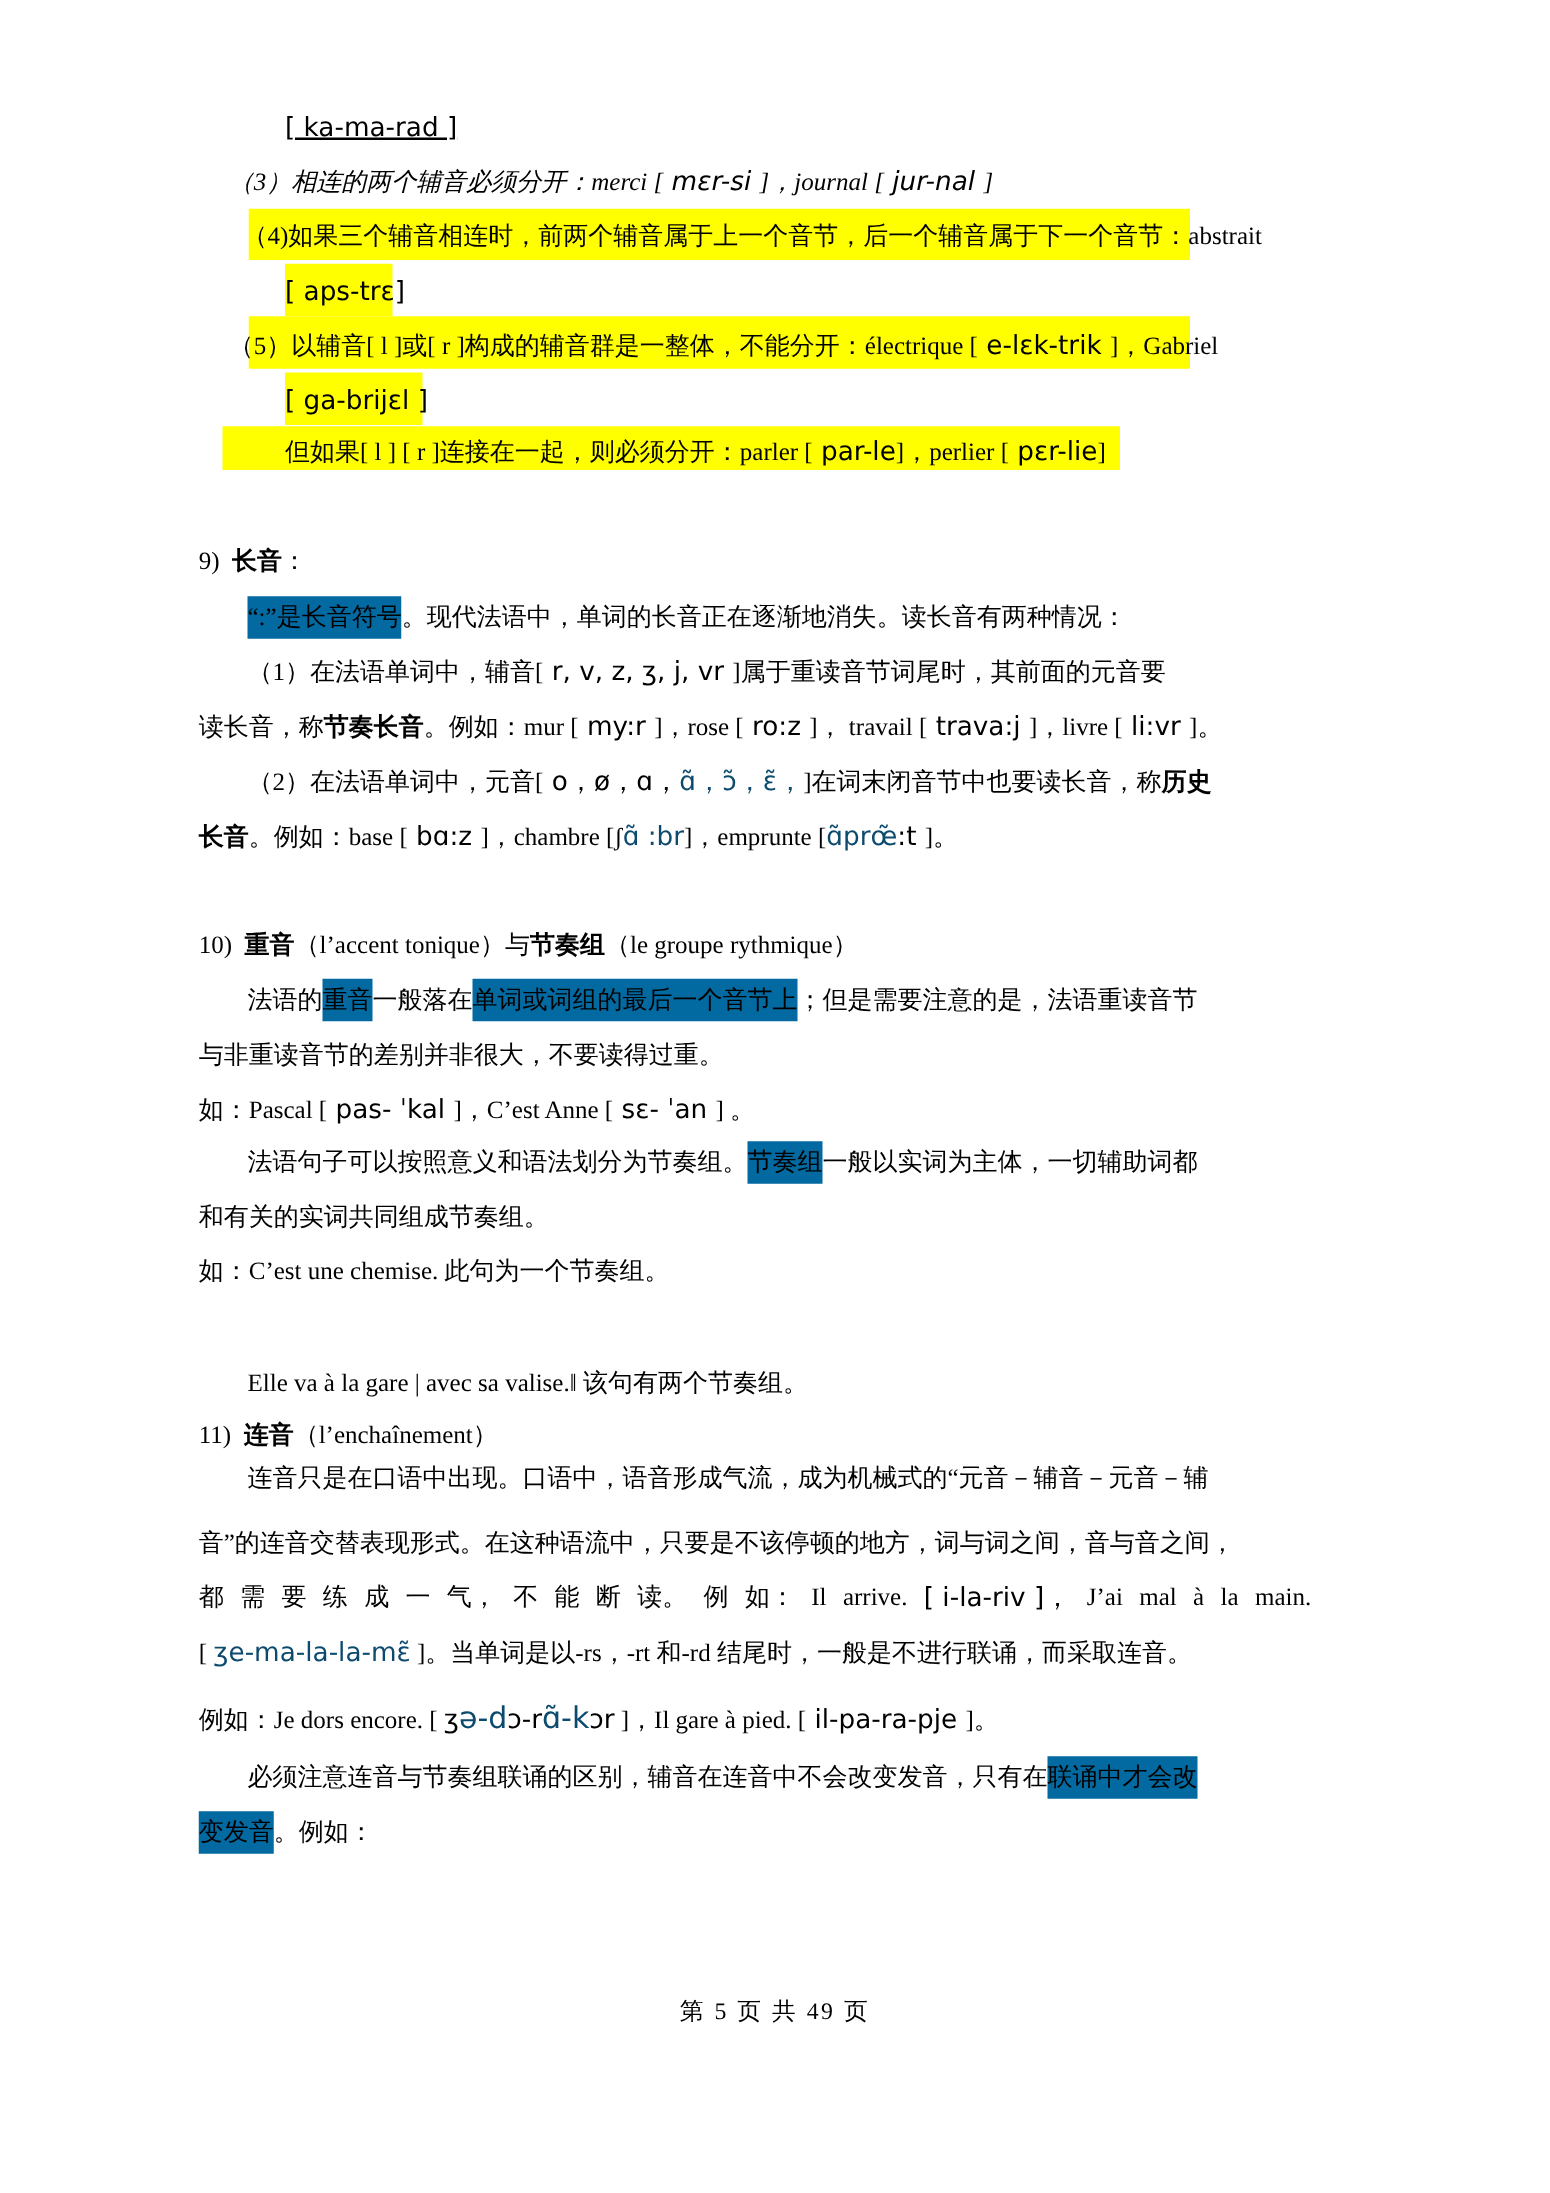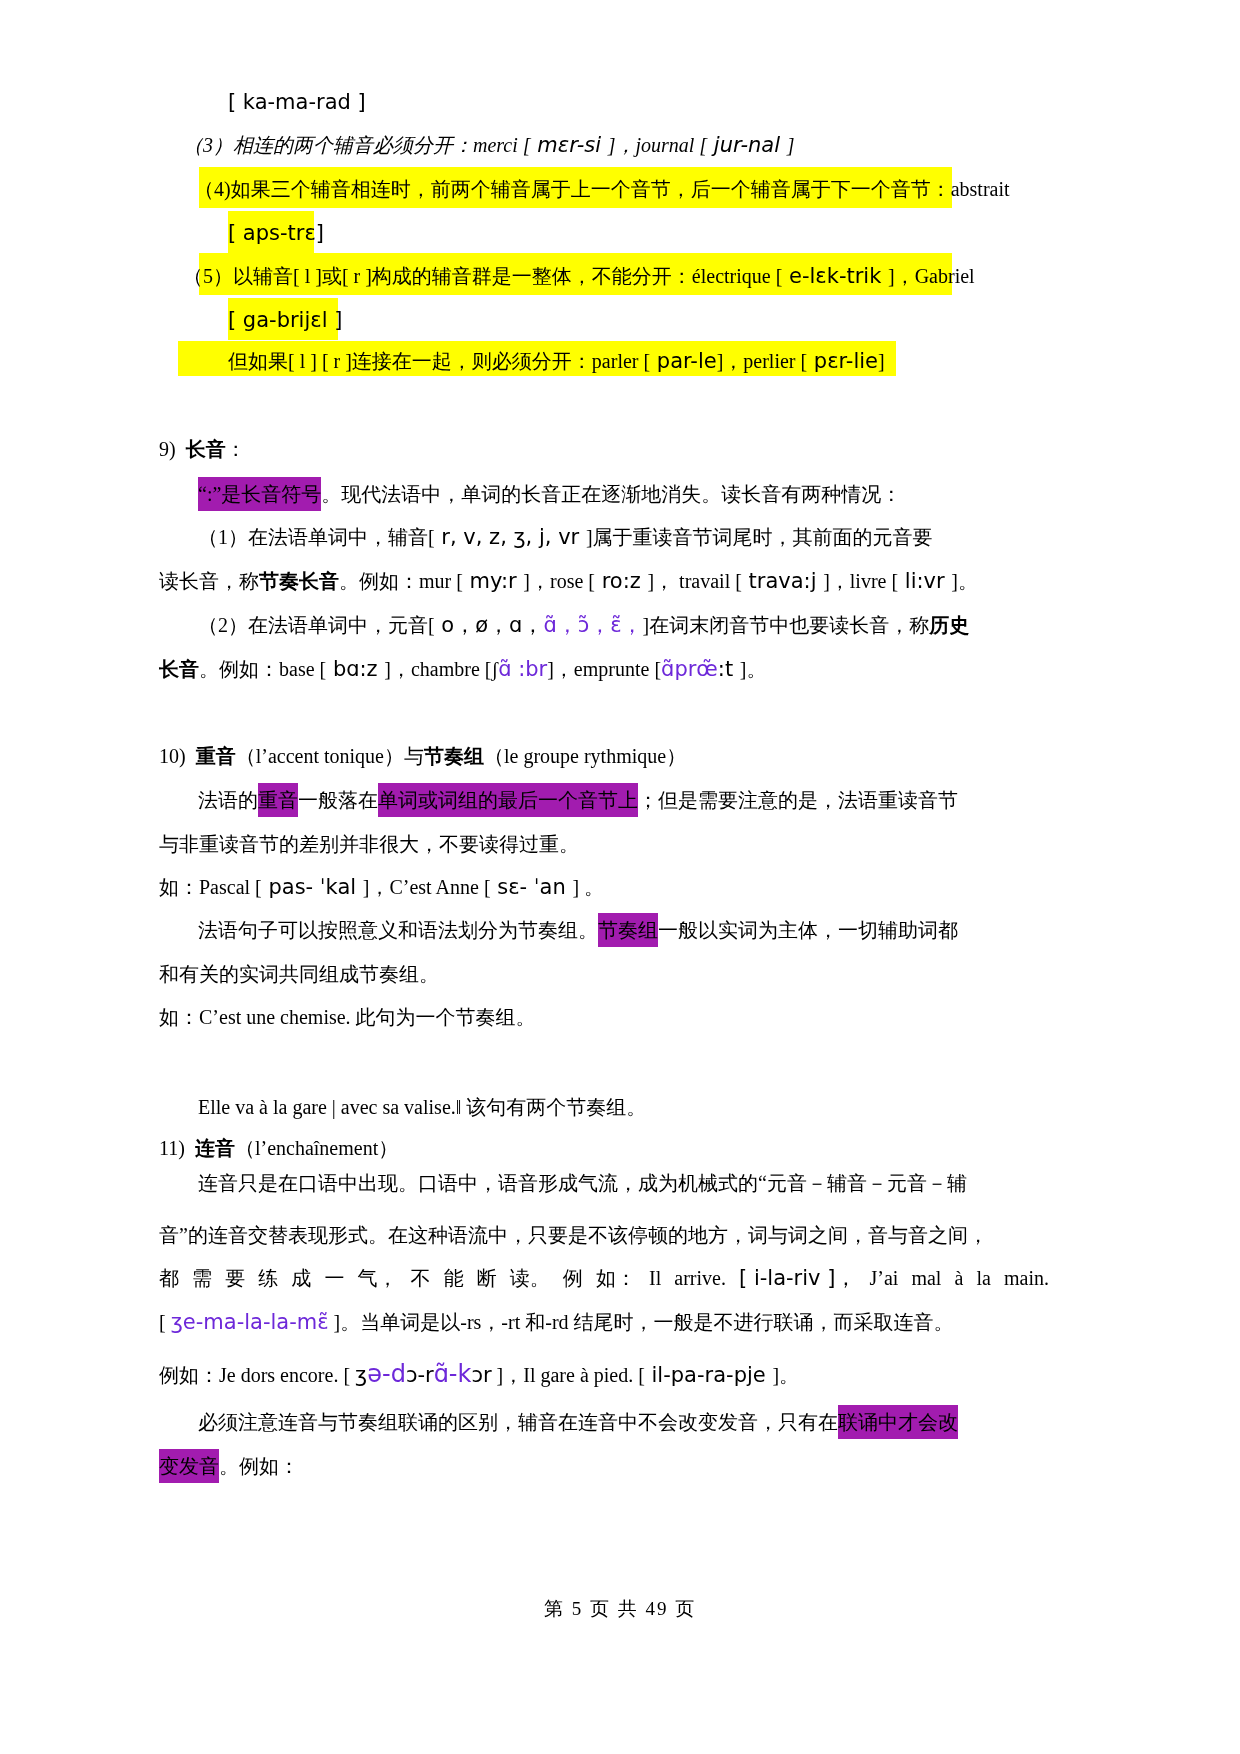--- a/index.html
+++ b/index.html
@@ -1,30 +1,30 @@
 <!DOCTYPE html>
 <html><head>
 <meta charset="utf-8">
 <style>
   html, body { margin: 0; padding: 0; background: #ffffff; }
   body { width: 1240px; height: 1754px; position: relative; overflow: hidden;
          font-family: "Liberation Serif", "DejaVu Serif", serif; color: #000; }
   .line { position: absolute; font-size: 20px; line-height: 28px; white-space: nowrap; }
   .ipa { font-family: "DejaVu Sans", "Liberation Sans", sans-serif; font-size: 21px; }
-  .blue { color: #6d28d9; }
-  .hl { background: #a21caf; }
+  .blue { color: #0c4a6e; }
+  .hl { background: #0369a1; }
   .b { font-weight: bold; }
   .hlbox { position: absolute; background: #ffff00; }
   .justify { display: flex; justify-content: space-between; width: 890px; }
   .footer { position: absolute; left: 0; width: 1240px; top: 1596px; text-align: center; font-size: 19px; letter-spacing: 2px; }
 </style>
 </head>
 <body>
 
-<div class="line" style="left:228px; top:88px;">
+<div class="line" style="left:228px; top:88px;text-decoration:underline;">
   <span class="ipa">[ ka-ma-rad ]</span>
 </div>
 
 <div class="line" style="left:183px; top:131px;font-style:italic;">
   <span>（3）相连的两个辅音必须分开：merci [</span><span class="ipa"> mɛr-si </span><span>]，journal [</span><span class="ipa"> jur-nal </span><span>]</span>
 </div>
 
 <div class="hlbox" style="left:199px; top:167px; width:753px; height:41px;"></div>
 <div class="line" style="left:194px; top:175px;">
   <span>（</span><span>4)如果三个辅音相连时，前两个辅音属于上一个音节，后一个辅音属于下一个音节：abstrait</span>

